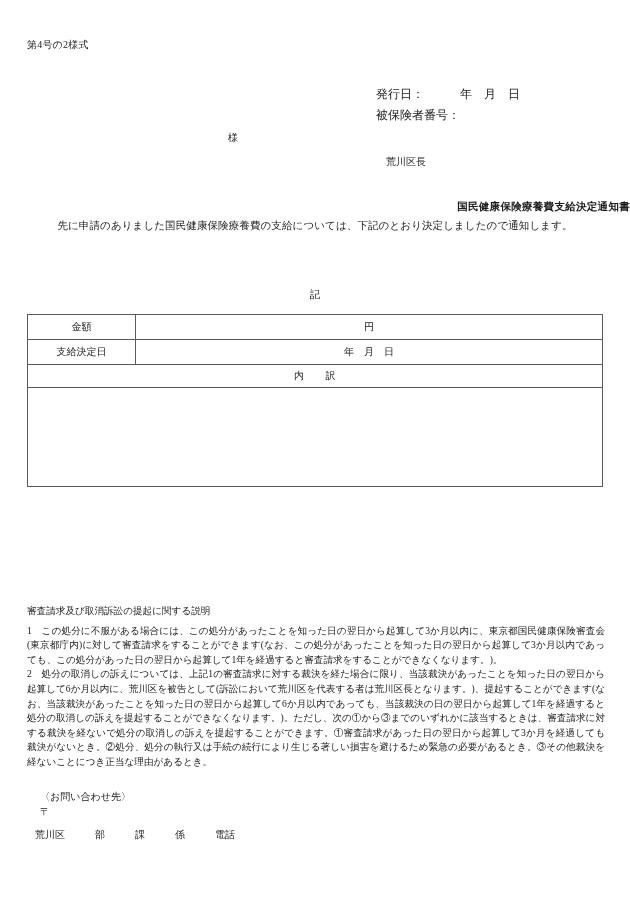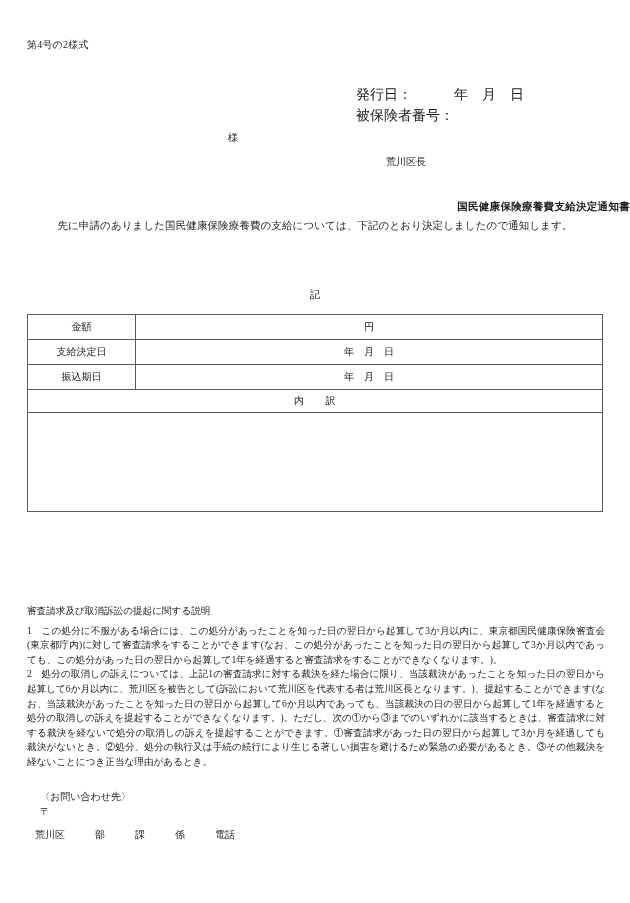--- a/index.html
+++ b/index.html
@@ -28,23 +28,23 @@
     left: 27px;
     top: 38px;
     font-size: 10px;
     letter-spacing: 0.2px;
     white-space: nowrap;
   }
 
   
   .meta {
     position: absolute;
-    left: 356px;
+    left: 376px;
     top: 84px;
-    font-size: 14px;
+    font-size: 12px;
     line-height: 21px;
   }
   .meta div { white-space: pre; }
 
   .addressee {
     position: absolute;
     left: 228px;
     top: 131px;
     font-size: 10px;
     white-space: pre;
@@ -213,24 +213,20 @@
     <tbody>
       <tr>
         <td class="lbl">金額</td>
         <td class="val val-yen">円</td>
       </tr>
       <tr>
         <td class="lbl">支給決定日</td>
         <td class="val val-date">年　月　日</td>
       </tr>
       <tr>
-        <td class="lbl">振込期日</td>
-        <td class="val val-date">年　月　日</td>
-      </tr>
-      <tr>
         <td class="uchiwake" colspan="2">内　　訳</td>
       </tr>
       <tr>
         <td class="detail-body" colspan="2"></td>
       </tr>
     </tbody>
   </table>
 
   <div class="notice">
     <span class="nt-title">審査請求及び取消訴訟の提起に関する説明</span>

